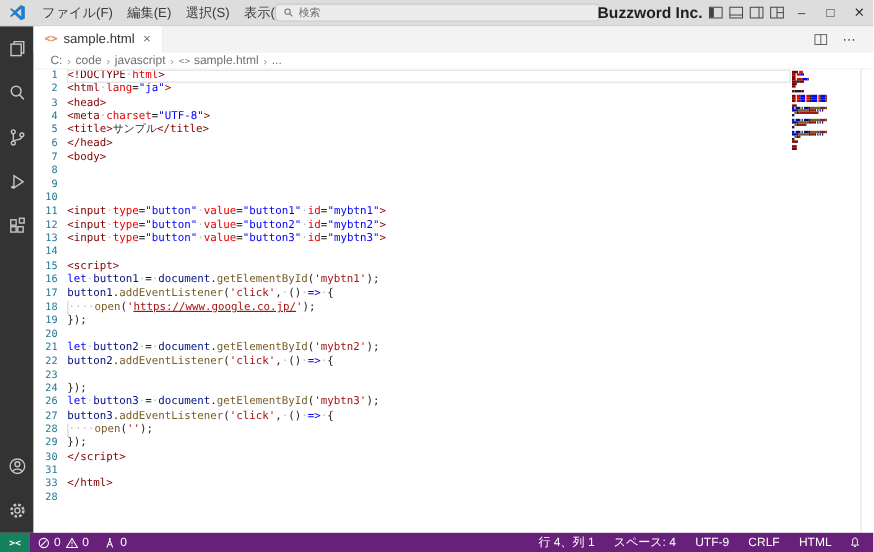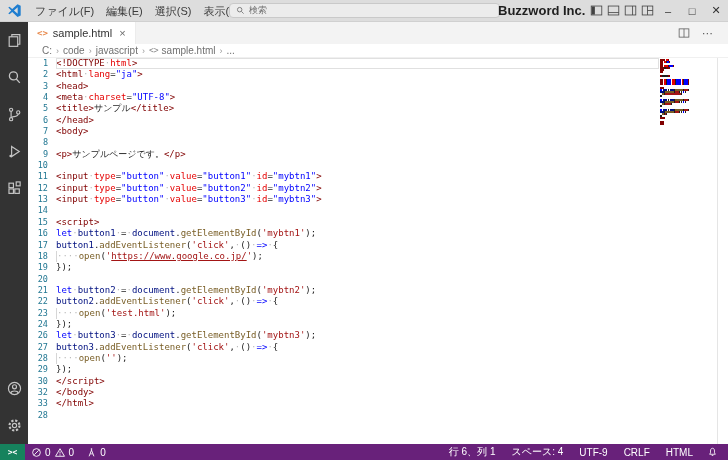--- a/index.html
+++ b/index.html
@@ -200,42 +200,42 @@
     <div class="curline"></div>
     <div id="codelines">
         <div class="line"><span class="ln">1</span><span class="code" style="white-space: pre;"><span class="sx-t">&lt;!DOCTYPE</span><span class="sx-w">·</span><span class="sx-a">html</span><span class="sx-t">&gt;</span></span></div>
         <div class="line"><span class="ln">2</span><span class="code" style="white-space: pre;"><span class="sx-t">&lt;html</span><span class="sx-w">·</span><span class="sx-a">lang</span><span class="sx-p">=</span><span class="sx-v">"ja"</span><span class="sx-t">&gt;</span></span></div>
         <div class="line"><span class="ln">3</span><span class="code" style="white-space: pre;"><span class="sx-t">&lt;head&gt;</span></span></div>
         <div class="line"><span class="ln">4</span><span class="code" style="white-space: pre;"><span class="sx-t">&lt;meta</span><span class="sx-w">·</span><span class="sx-a">charset</span><span class="sx-p">=</span><span class="sx-v">"UTF-8"</span><span class="sx-t">&gt;</span></span></div>
         <div class="line"><span class="ln">5</span><span class="code" style="white-space: pre;"><span class="sx-t">&lt;title&gt;</span><span class="sx-p">サンプル</span><span class="sx-t">&lt;/title&gt;</span></span></div>
         <div class="line"><span class="ln">6</span><span class="code" style="white-space: pre;"><span class="sx-t">&lt;/head&gt;</span></span></div>
         <div class="line"><span class="ln">7</span><span class="code" style="white-space: pre;"><span class="sx-t">&lt;body&gt;</span></span></div>
         <div class="line"><span class="ln">8</span><span class="code" style="white-space: pre;"></span></div>
-        <div class="line"><span class="ln">9</span><span class="code" style="white-space: pre;"><span class="sx-t">&lt;p&gt;</span><span class="sx-p">サンプルページです。</span><span class="sx-t">&lt;/p&gt;</span></span></div>
+        <div class="line"><span class="ln">9</span></div>
         <div class="line"><span class="ln">10</span><span class="code" style="white-space: pre;"></span></div>
         <div class="line"><span class="ln">11</span><span class="code" style="white-space: pre;"><span class="sx-t">&lt;input</span><span class="sx-w">·</span><span class="sx-a">type</span><span class="sx-p">=</span><span class="sx-v">"button"</span><span class="sx-w">·</span><span class="sx-a">value</span><span class="sx-p">=</span><span class="sx-v">"button1"</span><span class="sx-w">·</span><span class="sx-a">id</span><span class="sx-p">=</span><span class="sx-v">"mybtn1"</span><span class="sx-t">&gt;</span></span></div>
         <div class="line"><span class="ln">12</span><span class="code" style="white-space: pre;"><span class="sx-t">&lt;input</span><span class="sx-w">·</span><span class="sx-a">type</span><span class="sx-p">=</span><span class="sx-v">"button"</span><span class="sx-w">·</span><span class="sx-a">value</span><span class="sx-p">=</span><span class="sx-v">"button2"</span><span class="sx-w">·</span><span class="sx-a">id</span><span class="sx-p">=</span><span class="sx-v">"mybtn2"</span><span class="sx-t">&gt;</span></span></div>
         <div class="line"><span class="ln">13</span><span class="code" style="white-space: pre;"><span class="sx-t">&lt;input</span><span class="sx-w">·</span><span class="sx-a">type</span><span class="sx-p">=</span><span class="sx-v">"button"</span><span class="sx-w">·</span><span class="sx-a">value</span><span class="sx-p">=</span><span class="sx-v">"button3"</span><span class="sx-w">·</span><span class="sx-a">id</span><span class="sx-p">=</span><span class="sx-v">"mybtn3"</span><span class="sx-t">&gt;</span></span></div>
         <div class="line"><span class="ln">14</span><span class="code" style="white-space: pre;"></span></div>
         <div class="line"><span class="ln">15</span><span class="code" style="white-space: pre;"><span class="sx-t">&lt;script&gt;</span></span></div>
         <div class="line"><span class="ln">16</span><span class="code" style="white-space: pre;"><span class="sx-k">let</span><span class="sx-w">·</span><span class="sx-n">button1</span><span class="sx-w">·</span><span class="sx-p">=</span><span class="sx-w">·</span><span class="sx-n">document</span><span class="sx-p">.</span><span class="sx-f">getElementById</span><span class="sx-p">(</span><span class="sx-s">'mybtn1'</span><span class="sx-p">);</span></span></div>
         <div class="line"><span class="ln">17</span><span class="code" style="white-space: pre;"><span class="sx-n">button1</span><span class="sx-p">.</span><span class="sx-f">addEventListener</span><span class="sx-p">(</span><span class="sx-s">'click'</span><span class="sx-p">,</span><span class="sx-w">·</span><span class="sx-p">()</span><span class="sx-w">·</span><span class="sx-k">=&gt;</span><span class="sx-w">·</span><span class="sx-p">{</span></span></div>
         <div class="line"><span class="ln">18</span><span class="code" style="white-space: pre;"><span class="guide"></span><span class="sx-w">····</span><span class="sx-f">open</span><span class="sx-p">(</span><span class="sx-s">'</span><span class="sx-u">https://www.google.co.jp/</span><span class="sx-s">'</span><span class="sx-p">);</span></span></div>
         <div class="line"><span class="ln">19</span><span class="code" style="white-space: pre;"><span class="sx-p">});</span></span></div>
         <div class="line"><span class="ln">20</span><span class="code" style="white-space: pre;"></span></div>
         <div class="line"><span class="ln">21</span><span class="code" style="white-space: pre;"><span class="sx-k">let</span><span class="sx-w">·</span><span class="sx-n">button2</span><span class="sx-w">·</span><span class="sx-p">=</span><span class="sx-w">·</span><span class="sx-n">document</span><span class="sx-p">.</span><span class="sx-f">getElementById</span><span class="sx-p">(</span><span class="sx-s">'mybtn2'</span><span class="sx-p">);</span></span></div>
         <div class="line"><span class="ln">22</span><span class="code" style="white-space: pre;"><span class="sx-n">button2</span><span class="sx-p">.</span><span class="sx-f">addEventListener</span><span class="sx-p">(</span><span class="sx-s">'click'</span><span class="sx-p">,</span><span class="sx-w">·</span><span class="sx-p">()</span><span class="sx-w">·</span><span class="sx-k">=&gt;</span><span class="sx-w">·</span><span class="sx-p">{</span></span></div>
-        <div class="line"><span class="ln">23</span><span class="code" style="white-space: pre;"><span class="guide"></span><span class="sx-w">····</span><span class="sx-f">open</span><span class="sx-p">(</span><span class="sx-s">'test.html'</span><span class="sx-p">);</span></span></div>
+        <div class="line"><span class="ln">23</span></div>
         <div class="line"><span class="ln">24</span><span class="code" style="white-space: pre;"><span class="sx-p">});</span></span></div>
         <div class="line"><span class="ln">26</span><span class="code" style="white-space: pre;"><span class="sx-k">let</span><span class="sx-w">·</span><span class="sx-n">button3</span><span class="sx-w">·</span><span class="sx-p">=</span><span class="sx-w">·</span><span class="sx-n">document</span><span class="sx-p">.</span><span class="sx-f">getElementById</span><span class="sx-p">(</span><span class="sx-s">'mybtn3'</span><span class="sx-p">);</span></span></div>
         <div class="line"><span class="ln">27</span><span class="code" style="white-space: pre;"><span class="sx-n">button3</span><span class="sx-p">.</span><span class="sx-f">addEventListener</span><span class="sx-p">(</span><span class="sx-s">'click'</span><span class="sx-p">,</span><span class="sx-w">·</span><span class="sx-p">()</span><span class="sx-w">·</span><span class="sx-k">=&gt;</span><span class="sx-w">·</span><span class="sx-p">{</span></span></div>
         <div class="line"><span class="ln">28</span><span class="code" style="white-space: pre;"><span class="guide"></span><span class="sx-w">····</span><span class="sx-f">open</span><span class="sx-p">(</span><span class="sx-s">''</span><span class="sx-p">);</span></span></div>
         <div class="line"><span class="ln">29</span><span class="code" style="white-space: pre;"><span class="sx-p">});</span></span></div>
         <div class="line"><span class="ln">30</span><span class="code" style="white-space: pre;"><span class="sx-t">&lt;/script&gt;</span></span></div>
-        <div class="line"><span class="ln">32</span><span class="code" style="white-space: pre;"><span class="sx-t">&lt;/body&gt;</span></span></div>
+        <div class="line"><span class="ln">31</span><span class="code" style="white-space: pre;"></span></div>
         <div class="line"><span class="ln">33</span><span class="code" style="white-space: pre;"><span class="sx-t">&lt;/html&gt;</span></span></div>
         <div class="line"><span class="ln">28</span><span class="code" style="white-space: pre;"></span></div>
       </div>
     <div class="minimap" id="minimap">
         <div class="mm-line">
           <span style="width: 5px; background: rgb(128, 0, 0);"></span>
           <span style="width: 1px; background: transparent;"></span>
           <span style="width: 2px; background: rgb(229, 0, 0);"></span>
           <span style="width: 1px; background: rgb(128, 0, 0);"></span>
         </div>
@@ -478,21 +478,21 @@
     </div>
     <div class="sb-item">
       <svg width="11" height="11" viewBox="0 0 16 16">
           <path d="M4.5 13.5 L8 4.5 L11.5 13.5" fill="none" stroke="#fff" stroke-width="1.3"></path>
           <line x1="6" y1="10" x2="10" y2="10" stroke="#fff" stroke-width="1.1"></line>
           <circle cx="8" cy="3" r="1.2" fill="#fff"></circle>
         </svg>
       <span>0</span>
     </div>
     <div class="sb-right" id="sb-right">
-        <div class="sb-item">行 6、列 1</div>
+        <div class="sb-item">行 4、列 1</div>
         <div class="sb-item">スペース: 4</div>
         <div class="sb-item">UTF-9</div>
         <div class="sb-item">CRLF</div>
         <div class="sb-item">HTML</div>
       </div>
     <div class="sb-item" style="padding-right:10px;">
       <svg width="11" height="12" viewBox="0 0 16 16">
           <path d="M8 2.6 C5.9 2.6 5.1 4.4 5.1 6.6 L5.1 9.2 L3.9 11.3 H12.1 L10.9 9.2 L10.9 6.6 C10.9 4.4 10.1 2.6 8 2.6 Z" fill="none" stroke="#fff" stroke-width="1.2"></path>
           <line x1="6.8" y1="13" x2="9.2" y2="13" stroke="#fff" stroke-width="1.2"></line>
         </svg>

